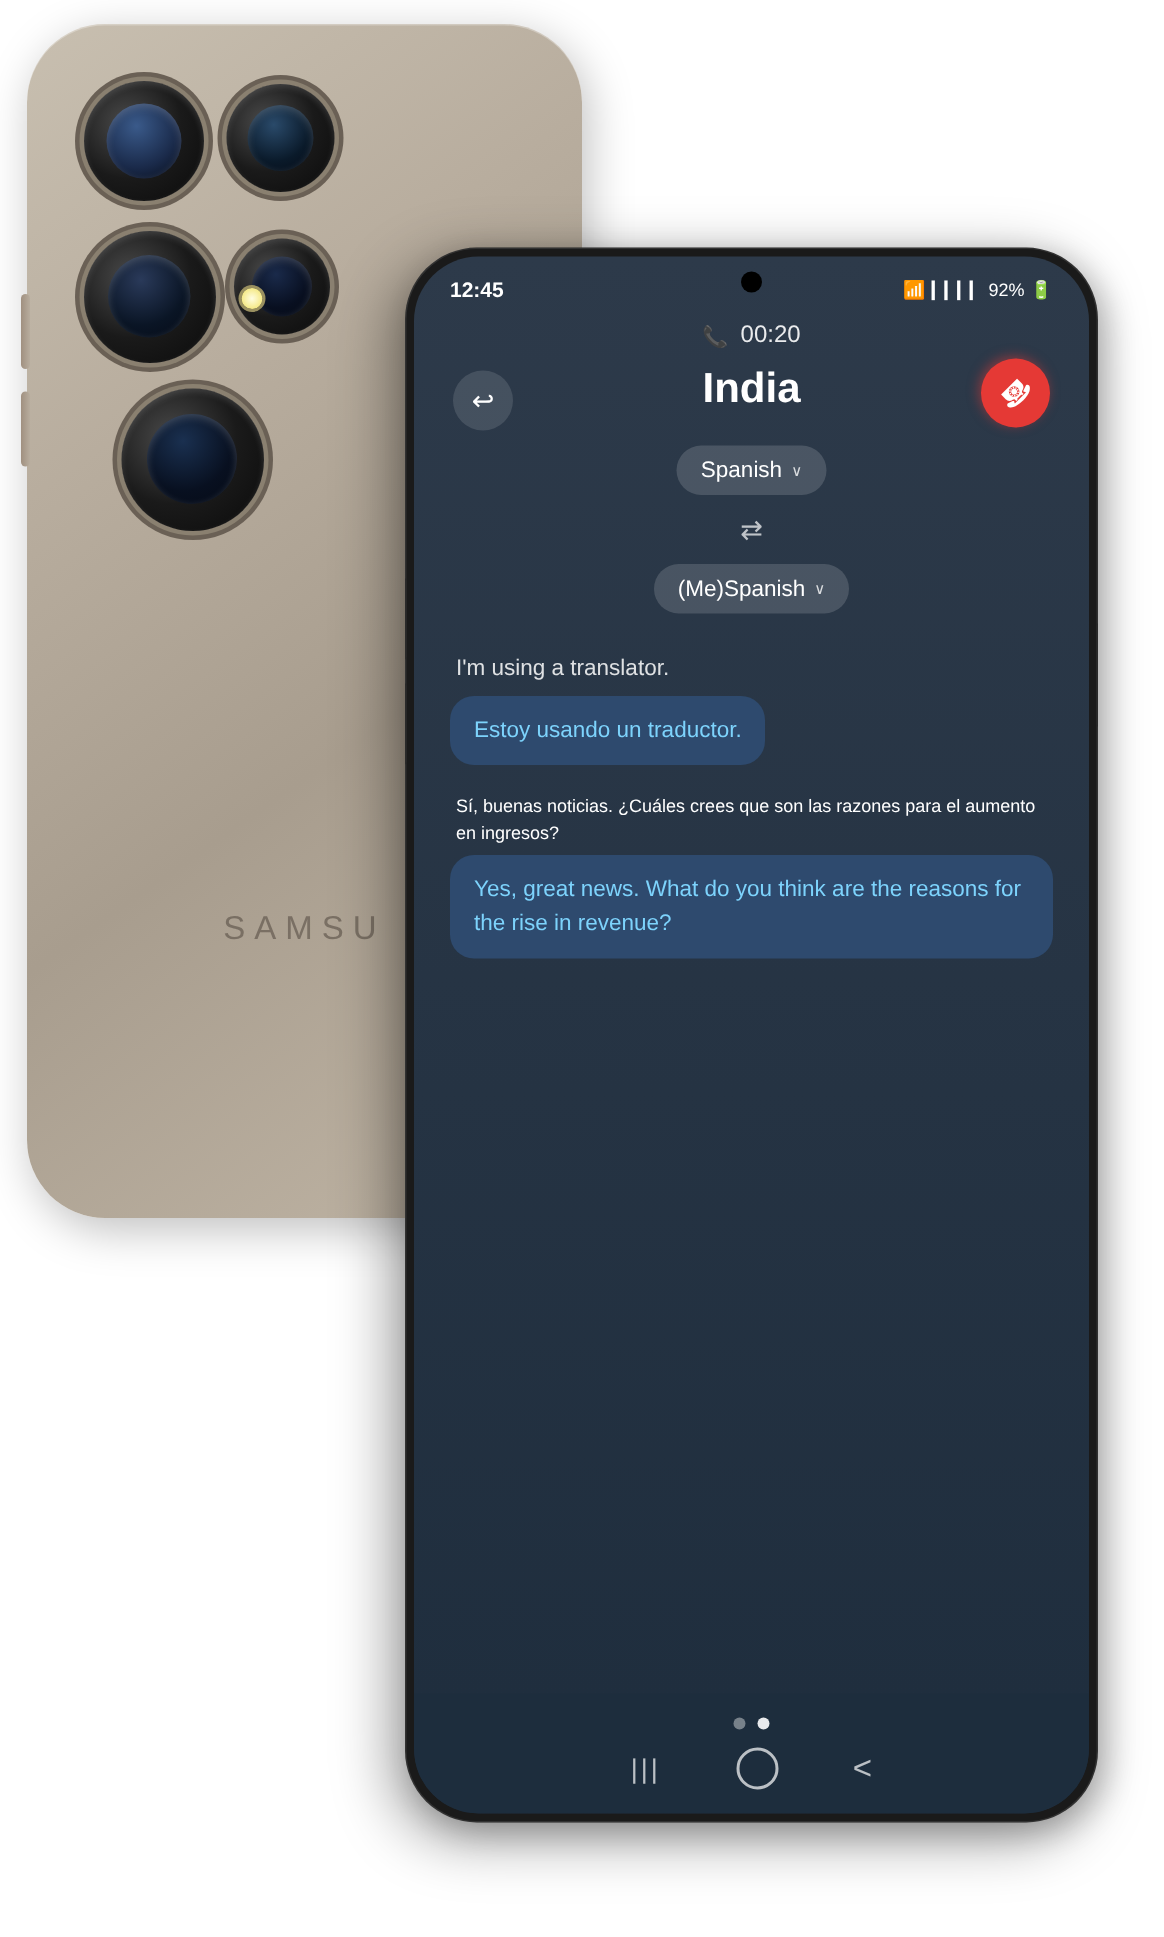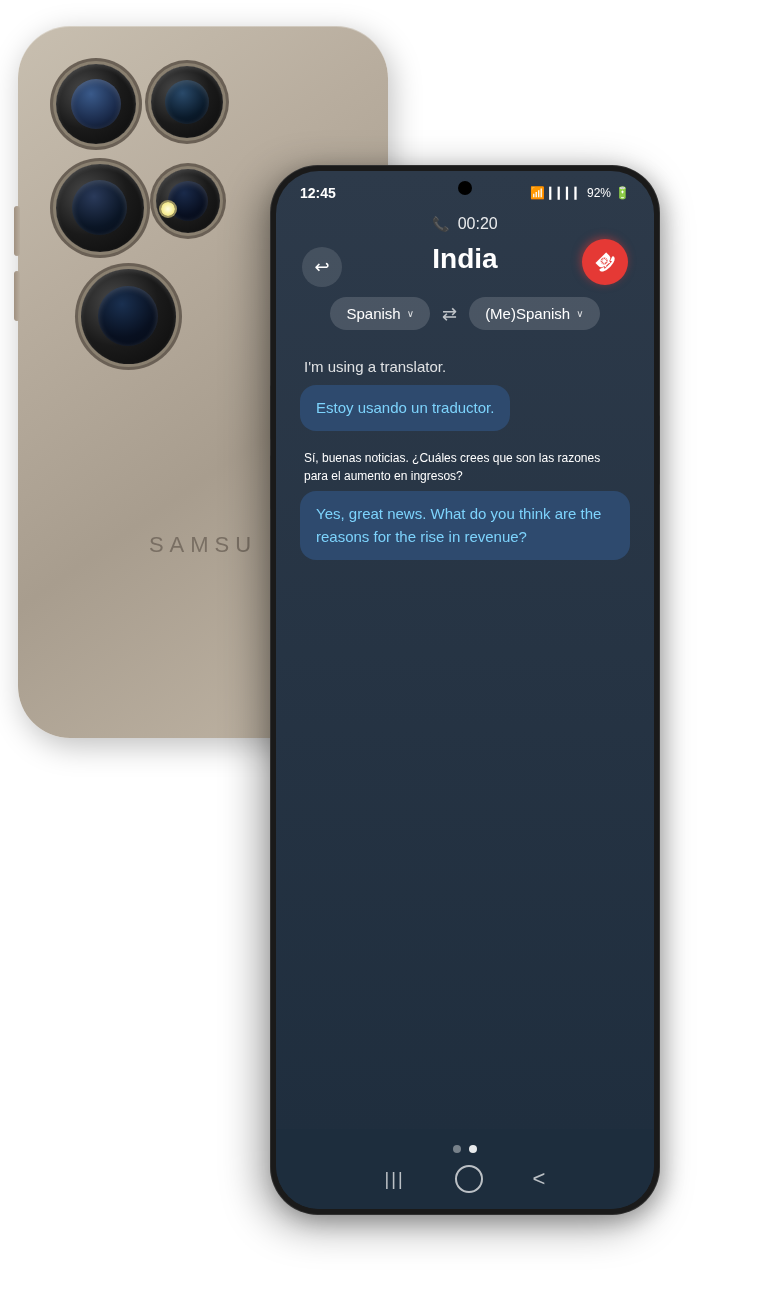--- a/index.html
+++ b/index.html
@@ -9,23 +9,23 @@
       background: #ffffff;
       font-family: 'Segoe UI', Arial, sans-serif;
       overflow: hidden;
       position: relative;
     }
 
     
     .phone-back {
       position: absolute;
       left: 18px;
-      top: 26px;
+      top: 16px;
       width: 370px;
-      height: 712px;
+      height: 796px;
       background: linear-gradient(145deg, #c8bfb0 0%, #b8ad9e 30%, #a89d8e 60%, #c0b5a5 100%);
       border-radius: 52px;
       box-shadow: 4px 8px 30px rgba(0,0,0,0.25), inset 0 1px 0 rgba(255,255,255,0.3);
       z-index: 1;
     }
 
     
     .camera-module {
       position: absolute;
       top: 28px;
@@ -189,21 +189,21 @@
       top: 245px;
       width: 6px;
       height: 50px;
     }
 
     
     .phone-front {
       position: absolute;
       left: 270px;
       top: 165px;
-      width: 390px;
+      width: 462px;
       height: 1050px;
       background: #1a1a1a;
       border-radius: 48px;
       box-shadow: -8px 10px 40px rgba(0,0,0,0.4), 6px 6px 20px rgba(0,0,0,0.2), inset 0 0 0 1px rgba(255,255,255,0.1);
       z-index: 10;
       overflow: hidden;
     }
 
     
     .phone-screen {
@@ -314,20 +314,21 @@
       font-size: 18px;
     }
 
     
     .language-bar {
       display: flex;
       align-items: center;
       justify-content: center;
       gap: 12px;
       padding: 8px 20px 16px;
+      flex-direction: column;
     }
 
     .lang-pill {
       background: rgba(255,255,255,0.15);
       border-radius: 20px;
       padding: 8px 16px;
       color: white;
       font-size: 15px;
       display: flex;
       align-items: center;

